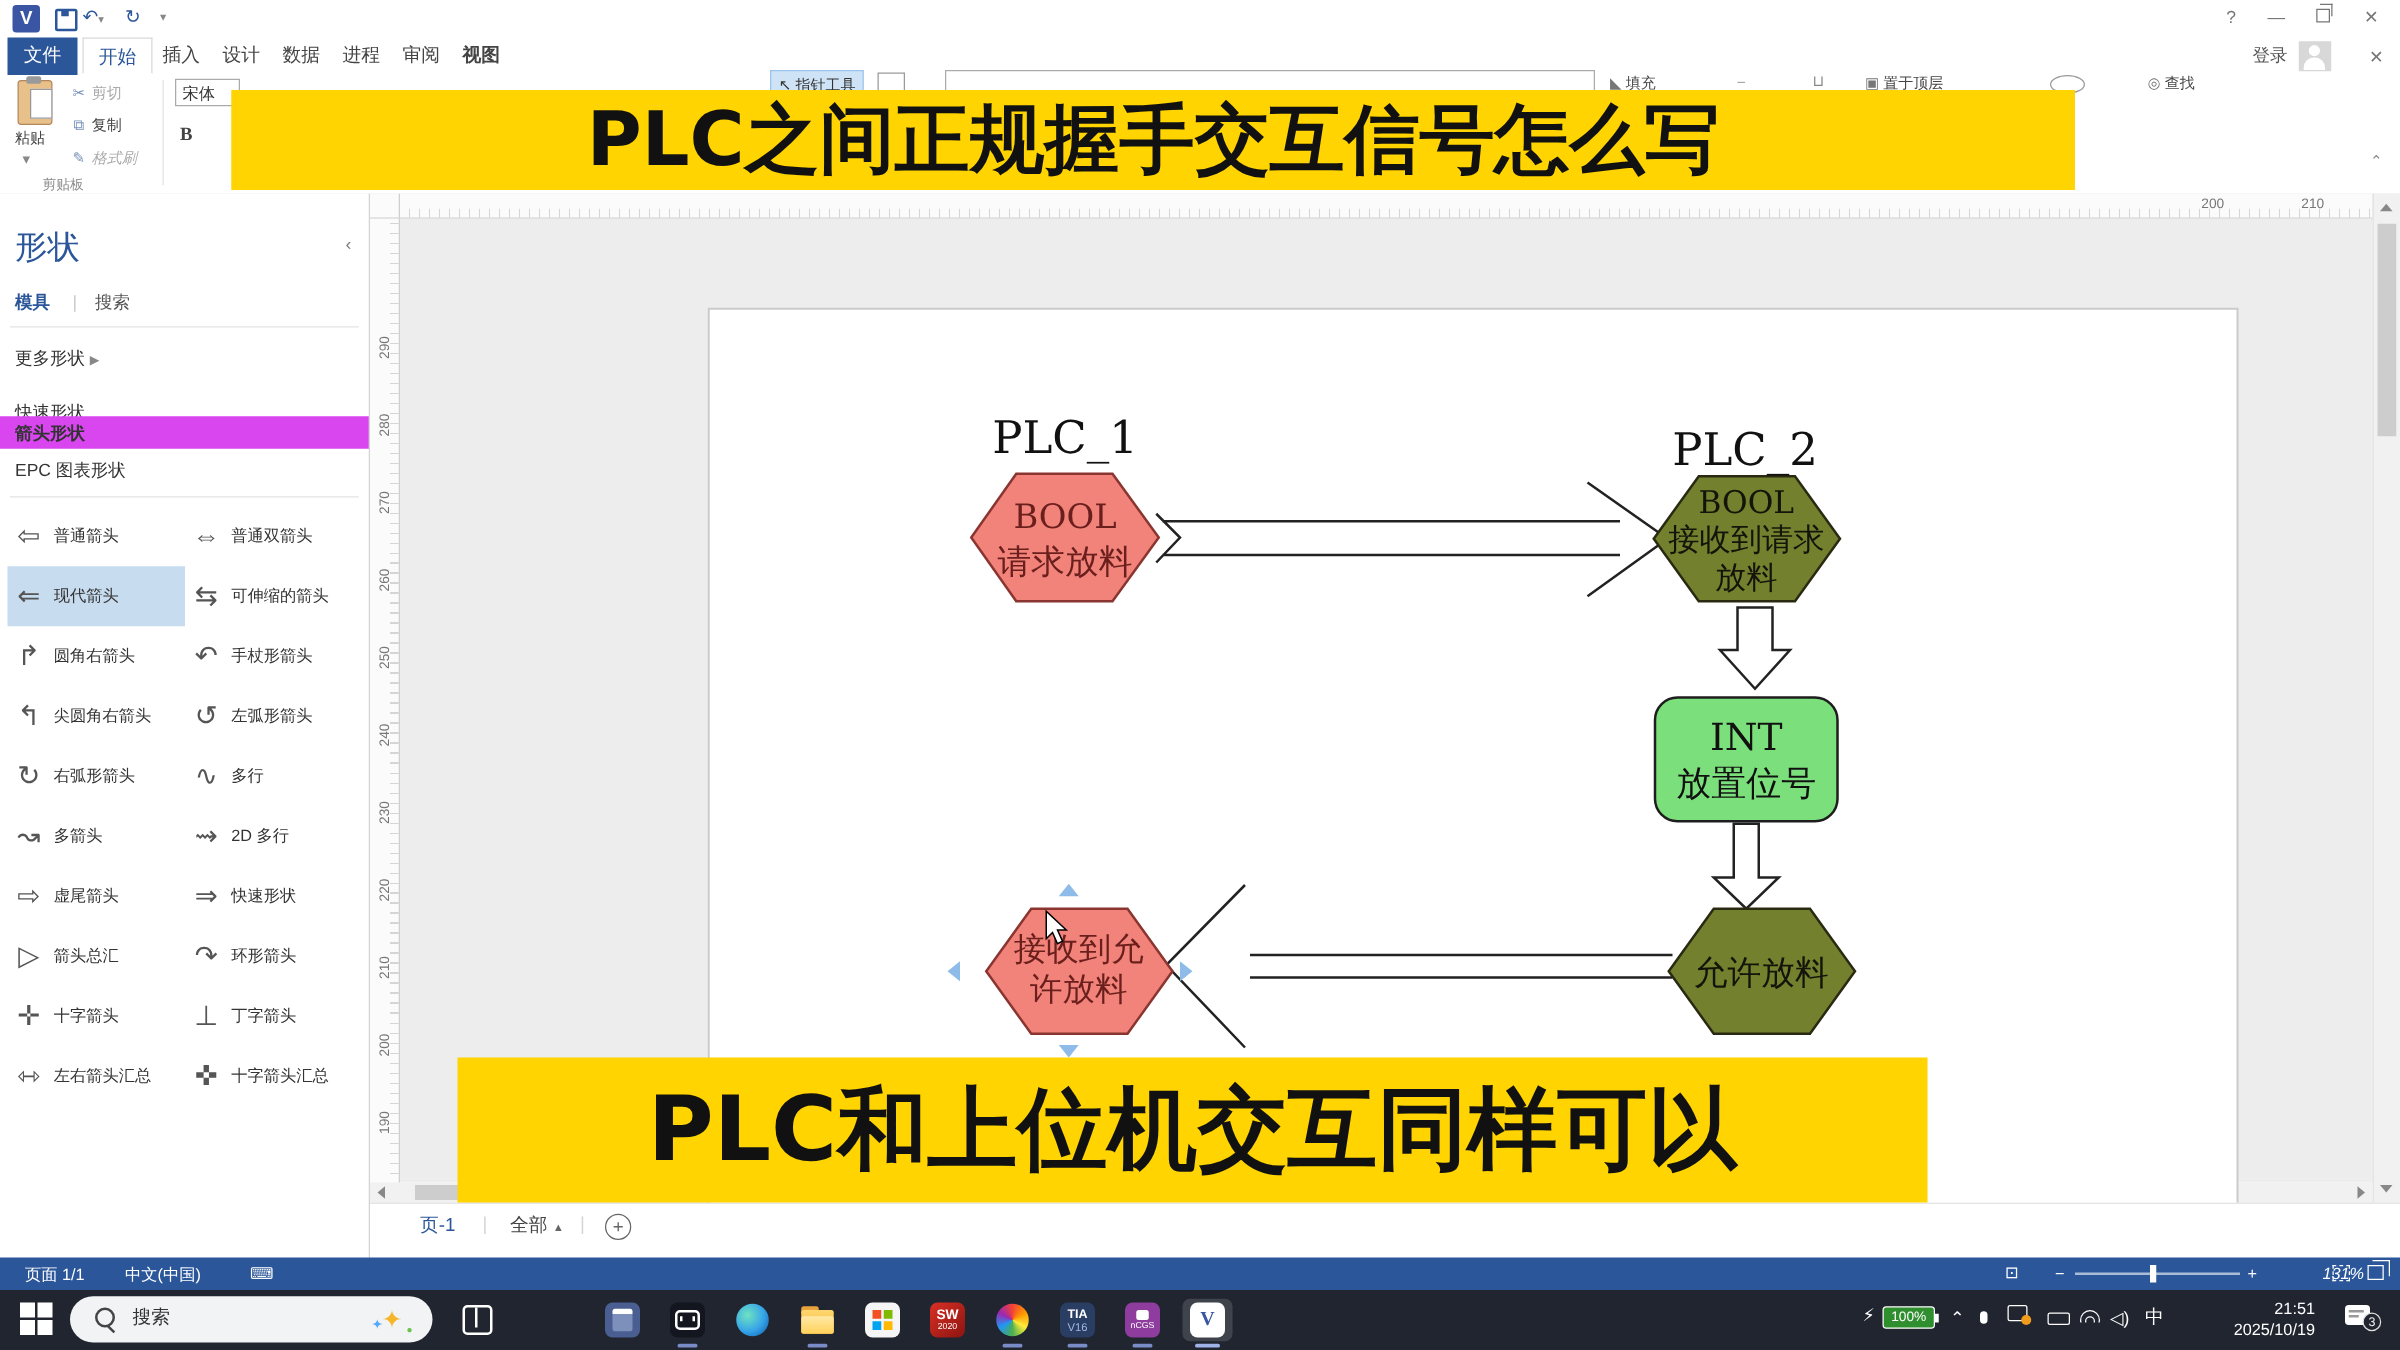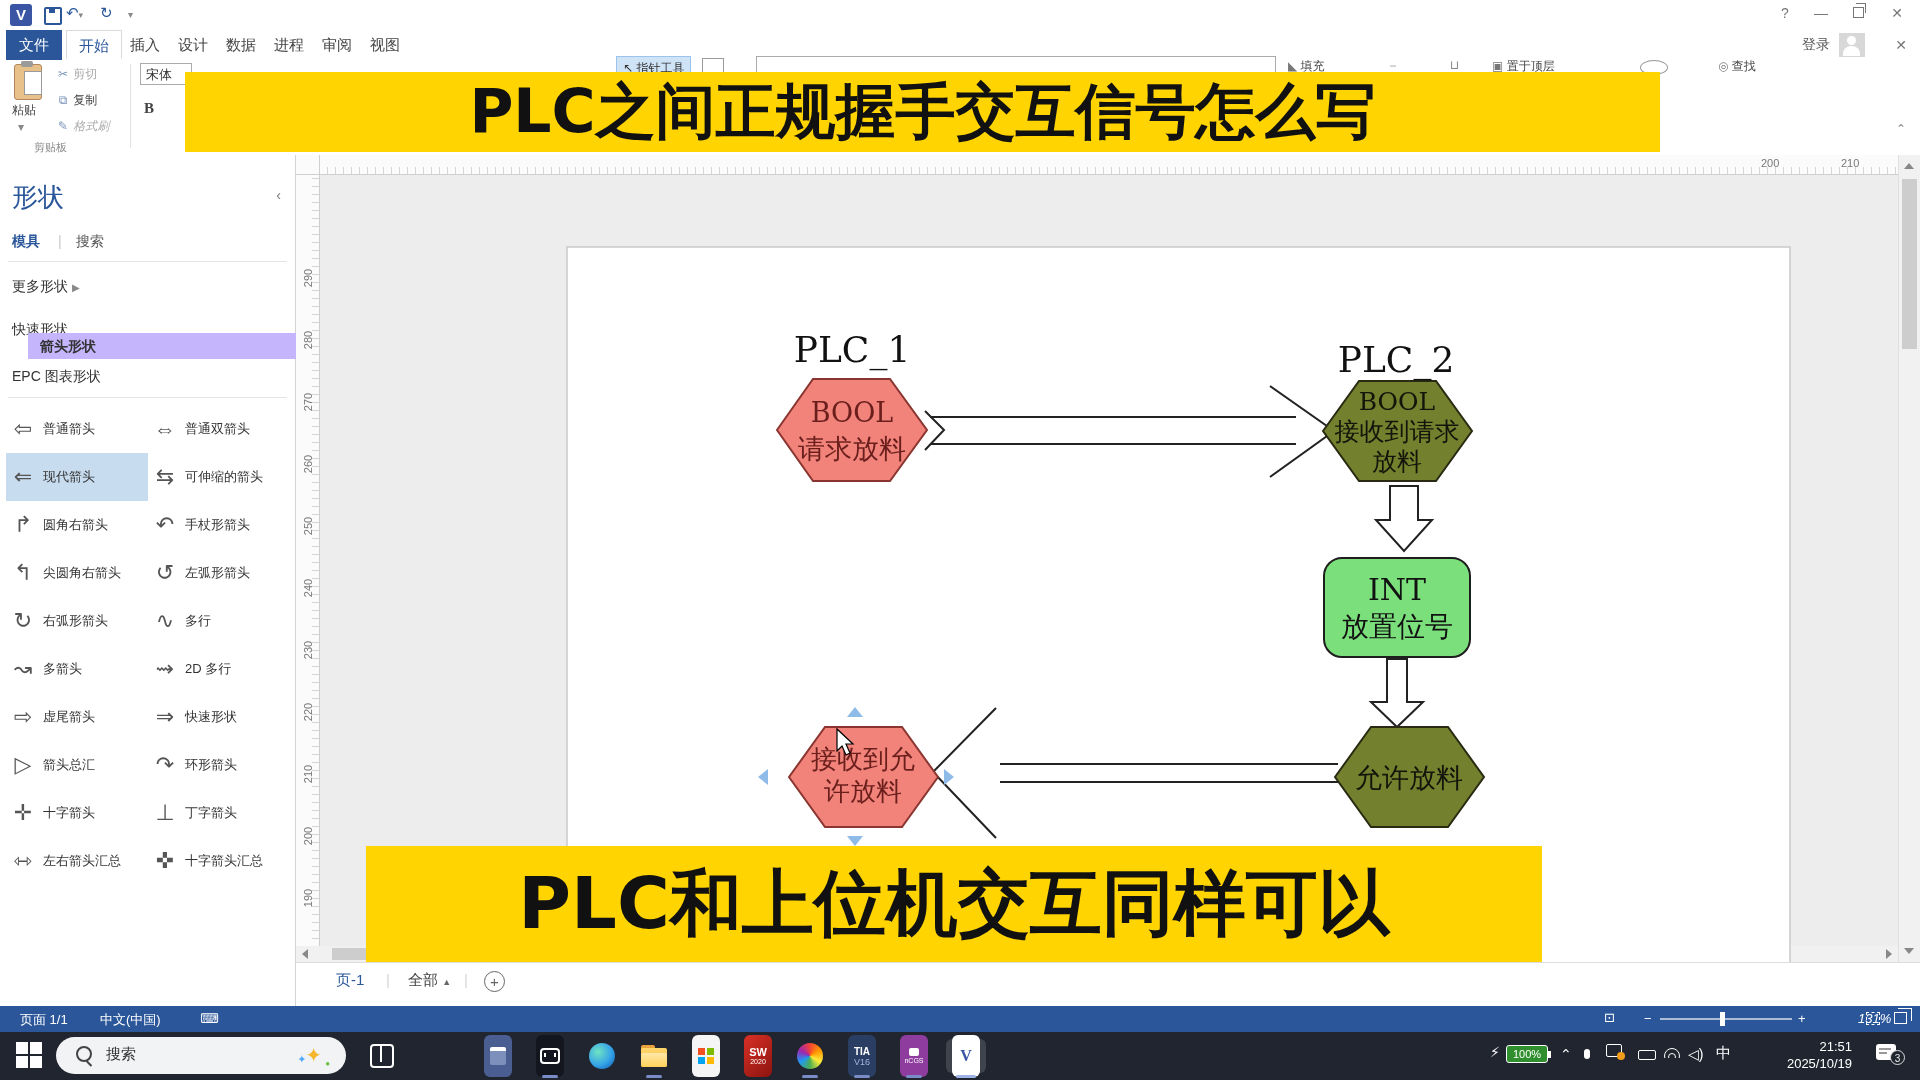--- a/index.html
+++ b/index.html
@@ -45,21 +45,21 @@
   .rib-input{position:absolute;left:756px;top:-4px;width:520px;height:22px;border:1px solid #ABABAB;background:#fff;box-sizing:border-box;}
   
   .banner{position:absolute;z-index:40;display:flex;align-items:center;justify-content:center;
           font-family:"DejaVu Sans","Liberation Sans",sans-serif;font-weight:900;}
   
   .panel{position:absolute;left:0;top:155px;width:296px;height:852px;background:#fff;border-right:1px solid #D4D4D4;box-sizing:border-box;}
   .panel-title{position:absolute;left:12px;top:25px;font-size:26px;color:#2B579A;}
   .panel-collapse{position:absolute;right:14px;top:32px;font-size:14px;color:#777;}
   .ptab{position:absolute;top:78px;font-size:14px;}
   .pnav{position:absolute;left:0;width:100%;height:26px;line-height:26px;font-size:14px;color:#333;padding-left:12px;box-sizing:border-box;}
-  .pnav.sel{background:#c4b5fd;font-weight:bold;margin-left:28px;}
+  .pnav.sel{background:#d946ef;font-weight:bold;}
   .hsep{position:absolute;left:8px;right:8px;height:0;border-top:1px solid #E4E4E4;}
   .s-grid{position:absolute;left:6px;top:250px;width:284px;display:grid;grid-template-columns:1fr 1fr;grid-auto-rows:48px;}
   .s-item{display:flex;align-items:center;gap:7px;padding:2px 4px;font-size:13px;color:#333;line-height:1.15;}
   .s-item .g{font-size:22px;color:#555;width:26px;text-align:center;flex:none;}
   .s-grid .s-item:nth-of-type(3){background:#C8DCF0;}
   
   .hruler{position:absolute;left:320px;top:155px;width:1578px;height:20px;background:#FBFBFB;border-bottom:1px solid #CFCFCF;box-sizing:border-box;}
   .hruler .ticks{position:absolute;left:0;right:0;bottom:0;height:7px;
         background:repeating-linear-gradient(90deg,transparent 0 7px,#D5D5D5 7px 8px);}
   .hruler .num{position:absolute;top:2px;font-size:11px;color:#777;}
@@ -100,21 +100,21 @@
   .search-pill{position:absolute;left:56px;top:5px;width:290px;height:37px;background:#F2F3F5;border-radius:19px;}
   .search-pill input{position:absolute;left:48px;top:7px;width:150px;border:none;background:transparent;font-size:15px;color:#333;outline:none;
                      font-family:"Liberation Sans",sans-serif;}
   .search-pill input::placeholder{color:#333;opacity:1;}
   .mag{position:absolute;left:20px;top:9px;width:12px;height:12px;border:2px solid #444;border-radius:50%;}
   .mag:before{content:"";position:absolute;left:10px;top:12px;width:2px;height:7px;background:#444;transform:rotate(-45deg);}
   .spark{position:absolute;right:24px;top:6px;font-size:20px;color:#F6B62C;}
   .spark i{font-style:normal;font-size:11px;color:#53A9F5;position:absolute;left:-8px;top:10px;}
   .spark b{font-size:8px;color:#6CC24A;position:absolute;left:20px;top:16px;}
   .app{position:absolute;top:7px;width:40px;height:34px;display:flex;align-items:center;justify-content:center;}
-  .app .tile{width:28px;height:42px;border-radius:6px;display:flex;align-items:center;justify-content:center;flex-direction:column;}
+  .app .tile{width:28px;height:28px;border-radius:6px;display:flex;align-items:center;justify-content:center;flex-direction:column;}
   .runline{position:absolute;bottom:-5px;left:12px;width:16px;height:3px;border-radius:2px;background:#7A8CC8;}
   .tray-ico{position:absolute;top:14px;color:#fff;font-size:14px;}
   .batt{position:absolute;top:13px;width:42px;height:18px;background:#2F8F2F;border:1.5px solid #fff;border-radius:3px;
         color:#fff;font-size:11px;text-align:center;line-height:17px;box-sizing:border-box;}
   .batt:after{content:"";position:absolute;right:-4px;top:5px;width:3px;height:7px;background:#fff;}
   .wifi{position:absolute;top:16px;width:16px;height:10px;overflow:hidden;}
   .wifi i{position:absolute;left:0;width:16px;height:16px;border:1.5px solid #fff;border-radius:50%;box-sizing:border-box;}
   .clock{position:absolute;top:6px;color:#fff;font-size:13px;text-align:right;line-height:17px;}
   .noti{position:absolute;top:12px;width:20px;height:16px;background:#fff;border-radius:3px;}
   .noti:before{content:"";position:absolute;left:3px;top:4px;width:12px;height:2px;background:#999;}
@@ -140,21 +140,21 @@
   </div>
 
   <div class="tabrow">
     <div class="file-tab">文件</div>
     <div class="rtab active" style="left:66px;">开始</div>
     <div class="rtab" style="left:118px;">插入</div>
     <div class="rtab" style="left:166px;">设计</div>
     <div class="rtab" style="left:214px;">数据</div>
     <div class="rtab" style="left:262px;">进程</div>
     <div class="rtab" style="left:310px;">审阅</div>
-    <div class="rtab" style="left:358px;">视图</div>
+    <div class="rtab" style="left:358px;font-weight:bold;">视图</div>
     <div class="signin">登录</div>
     <div class="avatar"></div>
     <div class="winctl" style="right:4px;top:4px;">✕</div>
   </div>
 
   <div class="ribbon">
     <div class="clip-ico"></div>
     <div class="smallbtn" style="left:12px;top:42px;font-size:12px;">粘贴</div>
     <div class="smallbtn" style="left:18px;top:60px;color:#888;">▾</div>
     <div class="smallbtn disabled" style="left:56px;top:6px;"><span class="ic">✂</span> <span>剪切</span></div>

